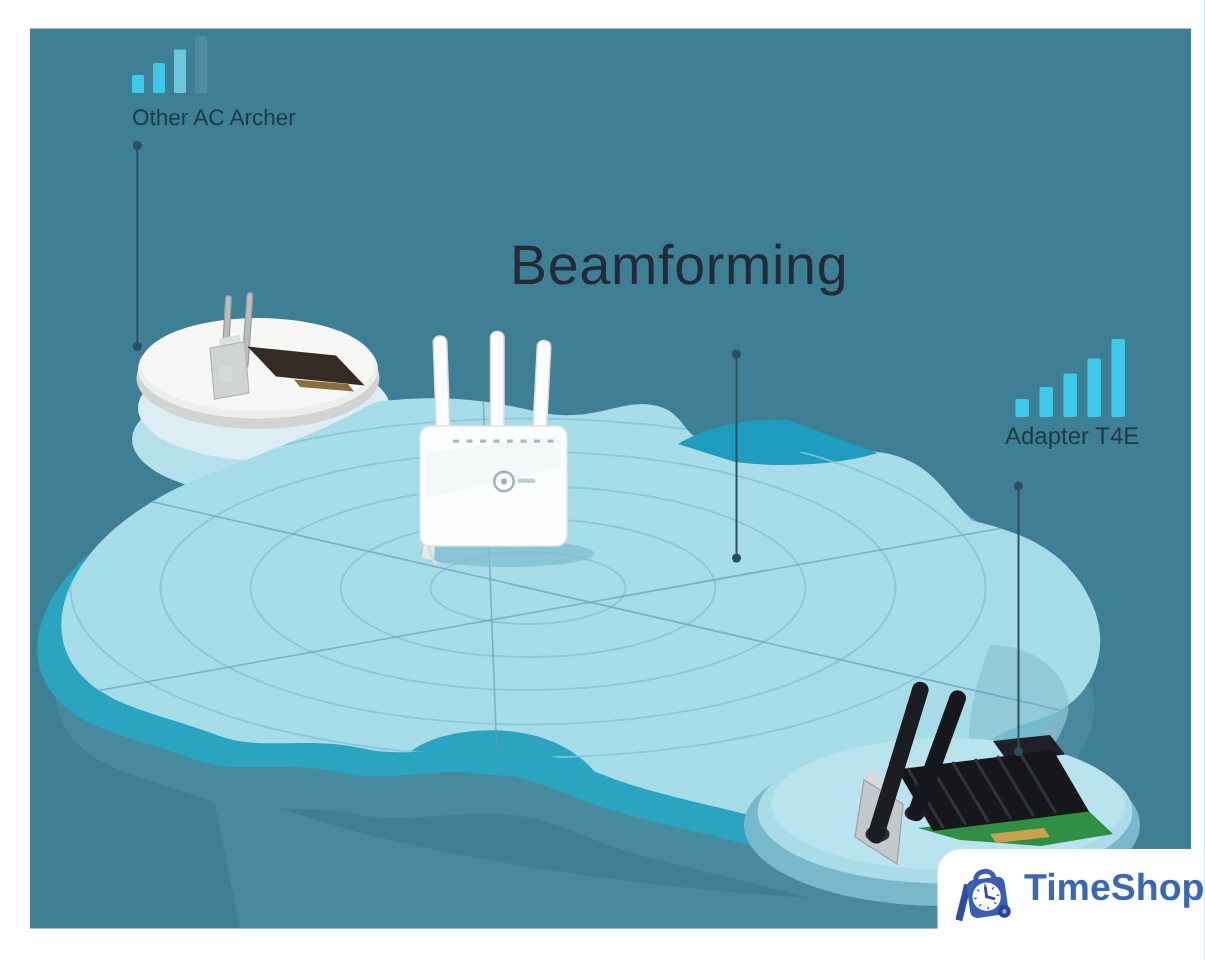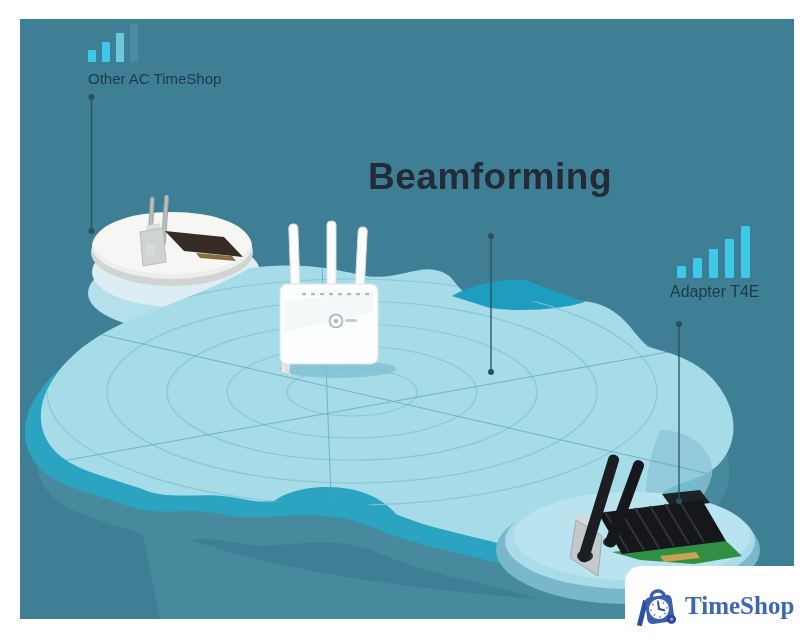--- a/index.html
+++ b/index.html
@@ -2,37 +2,37 @@
 <html style="--c-background: #3e7f95; --c-pool: #a6dbe8; --c-pool-mid: #2ba4c1; --c-pool-shadow: #47899d; --c-ring-stroke: #86c3d3; --c-bar-lit: #3dc9e7; --c-bar-dim: #6cc7db; --c-bar-off: #4f8ca1; --c-label-text: #1d3a48; --c-title-text: #222b36; --c-callout: #2b4f5f; --c-logo-blue: #3a68b2; --c-logo-dark: #2c4f9e;"><head>
 <meta charset="utf-8">
 <style>
   html,body{margin:0;padding:0;background:#ffffff;}
   body{width:803px;height:640px;position:relative;overflow:hidden;
        font-family:"Liberation Sans", sans-serif;}
   .canvas{position:absolute;left:20px;top:19px;width:774px;height:600px;
           background:var(--c-background,#3e7f95);z-index:1;overflow:hidden;}
   .scene{position:absolute;left:0;top:0;z-index:1;}
   .overlay-text{position:absolute;z-index:3;}
-  #title{left:340px;top:156px;width:300px;text-align:center;
-         font-size:37px;font-weight:700;letter-spacing:.5px;
+  #title{left:340px;top:156px;width:300px;
+         font-size:37px;font-weight:400;letter-spacing:.5px;
          color:var(--c-title-text,#222b36);}
   .device-label{font-size:15px;color:var(--c-label-text,#1d3a48);}
   #label-other{left:88px;top:70px;}
   #label-archer{left:670px;top:283px;font-size:16px;}
   .signal{position:absolute;display:flex;align-items:flex-end;z-index:3;}
   #signal-other{left:88px;top:24px;height:38px;gap:6px;}
   #signal-other .bar{width:8px;border-radius:1px;}
   #signal-archer{left:677px;top:226px;height:52px;gap:7px;}
   #signal-archer .bar{width:9px;border-radius:1px;}
   .bar.lit{background:var(--c-bar-lit,#3dc9e7);}
   .bar.dim{background:var(--c-bar-dim,#6cc7db);}
   .bar.off{background:var(--c-bar-off,#4f8ca1);}
   #brand-panel{position:absolute;left:625px;top:566px;width:178px;height:74px;
                background:#ffffff;border-top-left-radius:16px;z-index:4;
-               display:flex;align-items:center;padding:6px 0 0 12px;box-sizing:border-box;font-family:Liberation Serif, serif;}
+               display:flex;align-items:flex-start;padding:6px 0 0 12px;box-sizing:border-box;}
   #brand-text{font-size:25px;font-weight:bold;color:var(--c-logo-blue,#3a68b2);
               margin-left:6px;line-height:40px;}
 </style>
 </head>
 <body>
 
 <div class="canvas">
   <svg class="scene" width="774" height="600" viewBox="20 19 774 600">
     <defs>
       <clipPath id="poolClip">
@@ -164,21 +164,21 @@
   </svg>
 </div>
 
 <div id="title" class="overlay-text">Beamforming</div>
 <div id="signal-other" class="signal">
     <div class="bar lit" style="height: 12px;"></div>
     <div class="bar lit" style="height: 20px;"></div>
     <div class="bar dim" style="height: 29px;"></div>
     <div class="bar off" style="height: 38px;"></div>
   </div>
-<div id="label-other" class="overlay-text device-label">Other AC TimeShop</div>
+<div id="label-other" class="overlay-text device-label">Other AC Archer</div>
 <div id="signal-archer" class="signal">
     <div class="bar lit" style="height: 12px;"></div>
     <div class="bar lit" style="height: 20px;"></div>
     <div class="bar lit" style="height: 29px;"></div>
     <div class="bar lit" style="height: 39px;"></div>
     <div class="bar lit" style="height: 52px;"></div>
   </div>
 <div id="label-archer" class="overlay-text device-label">Adapter T4E</div>
 
 <div id="brand-panel">

